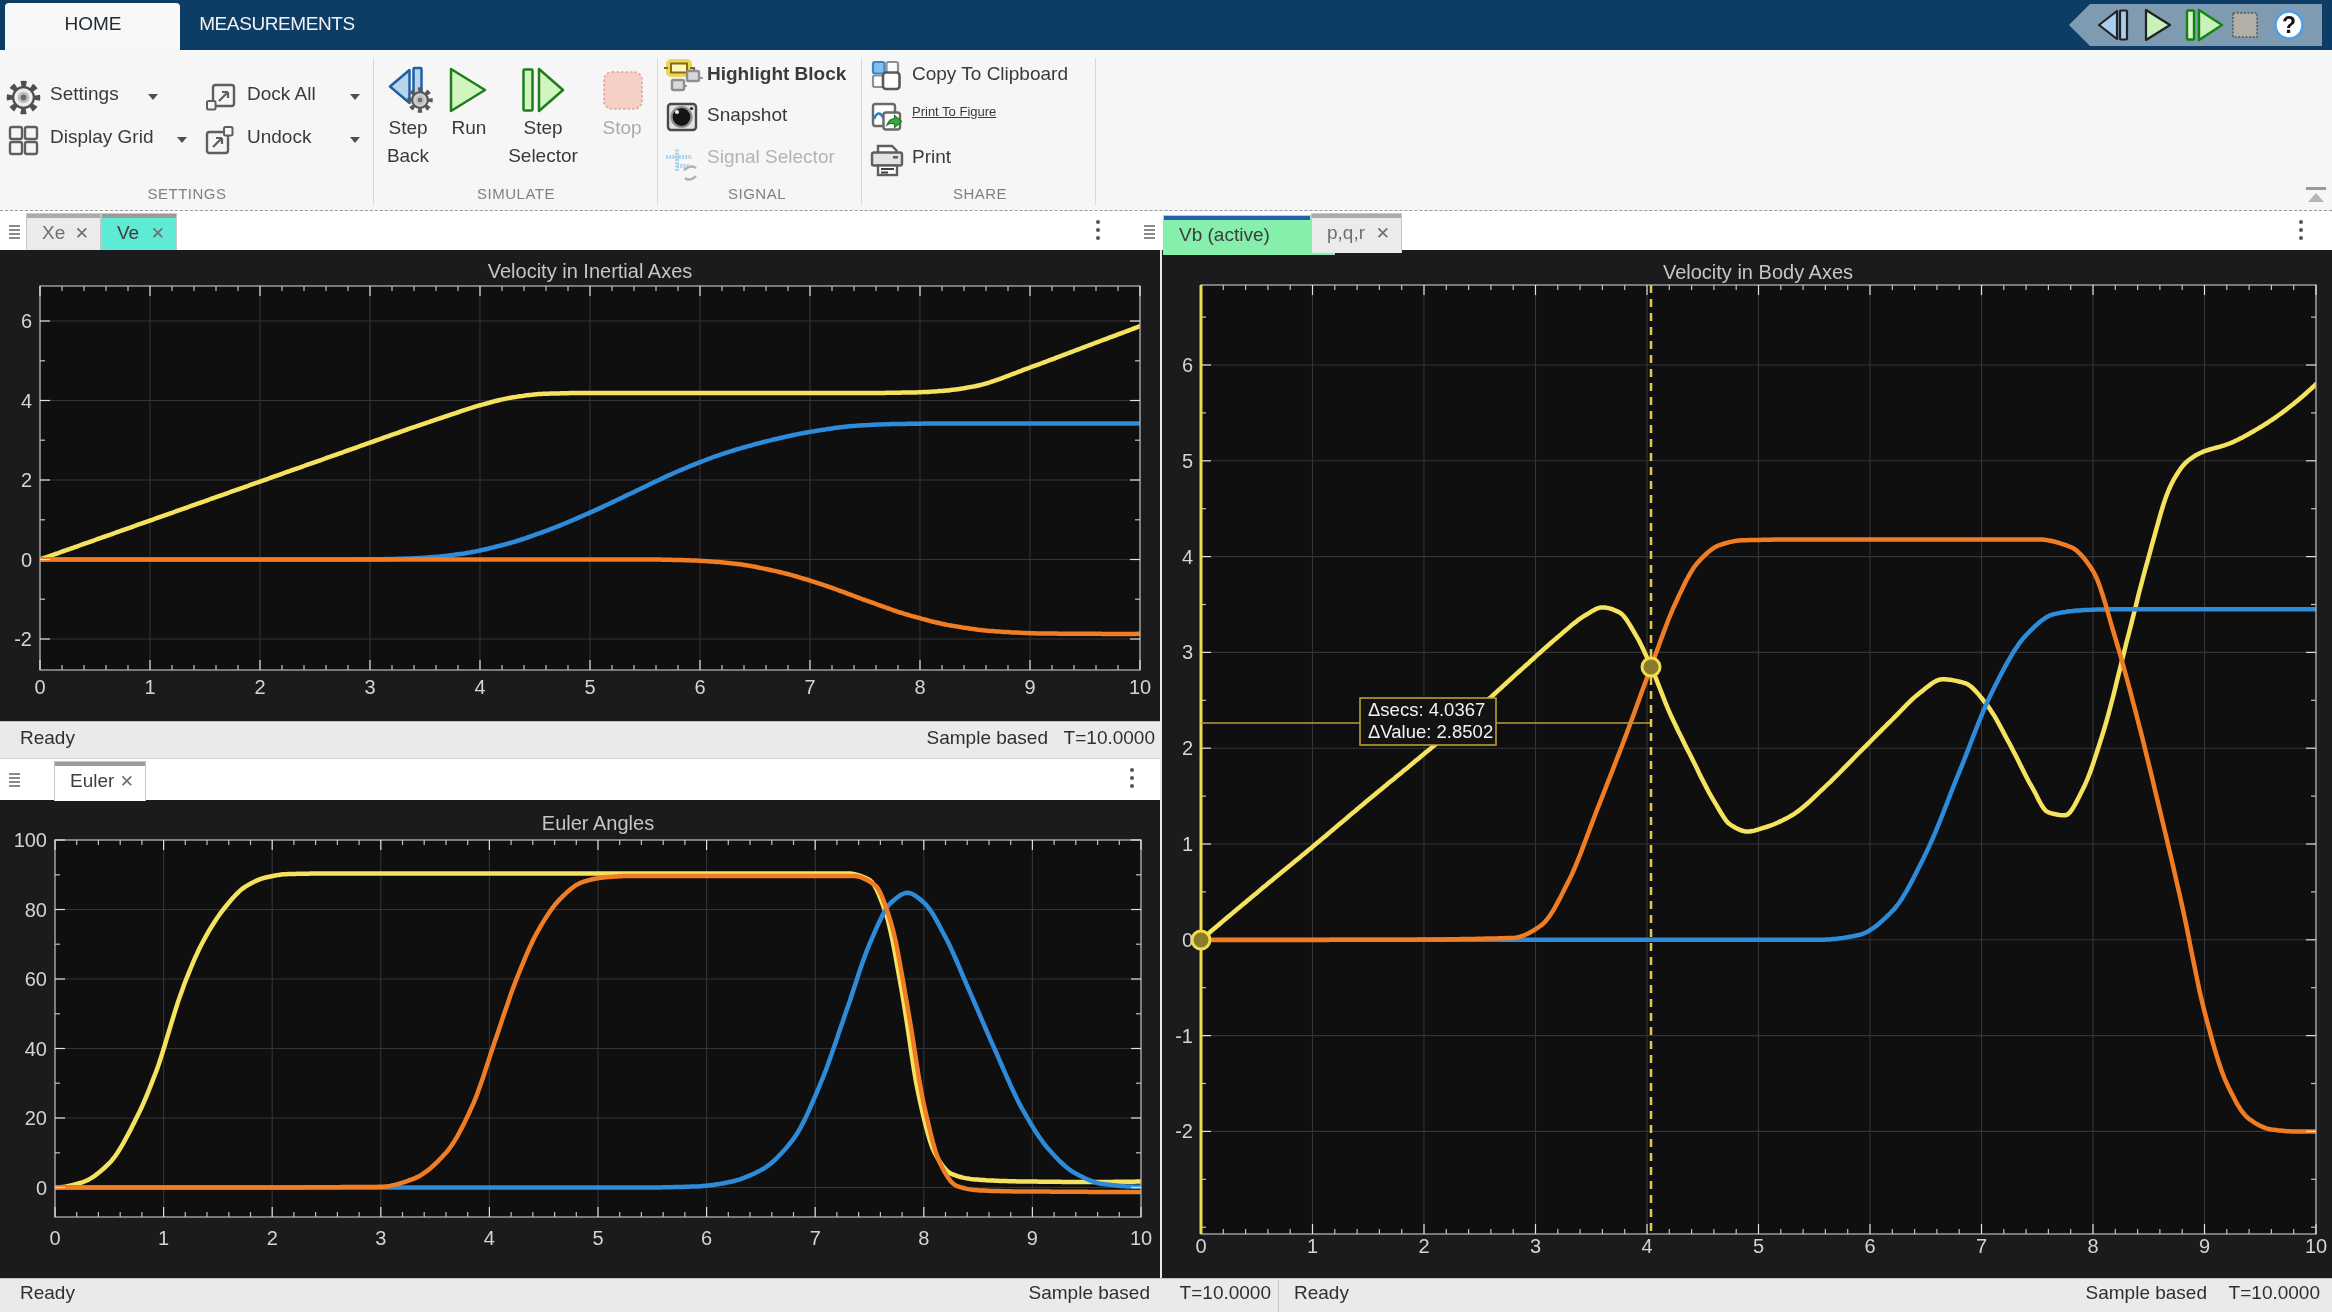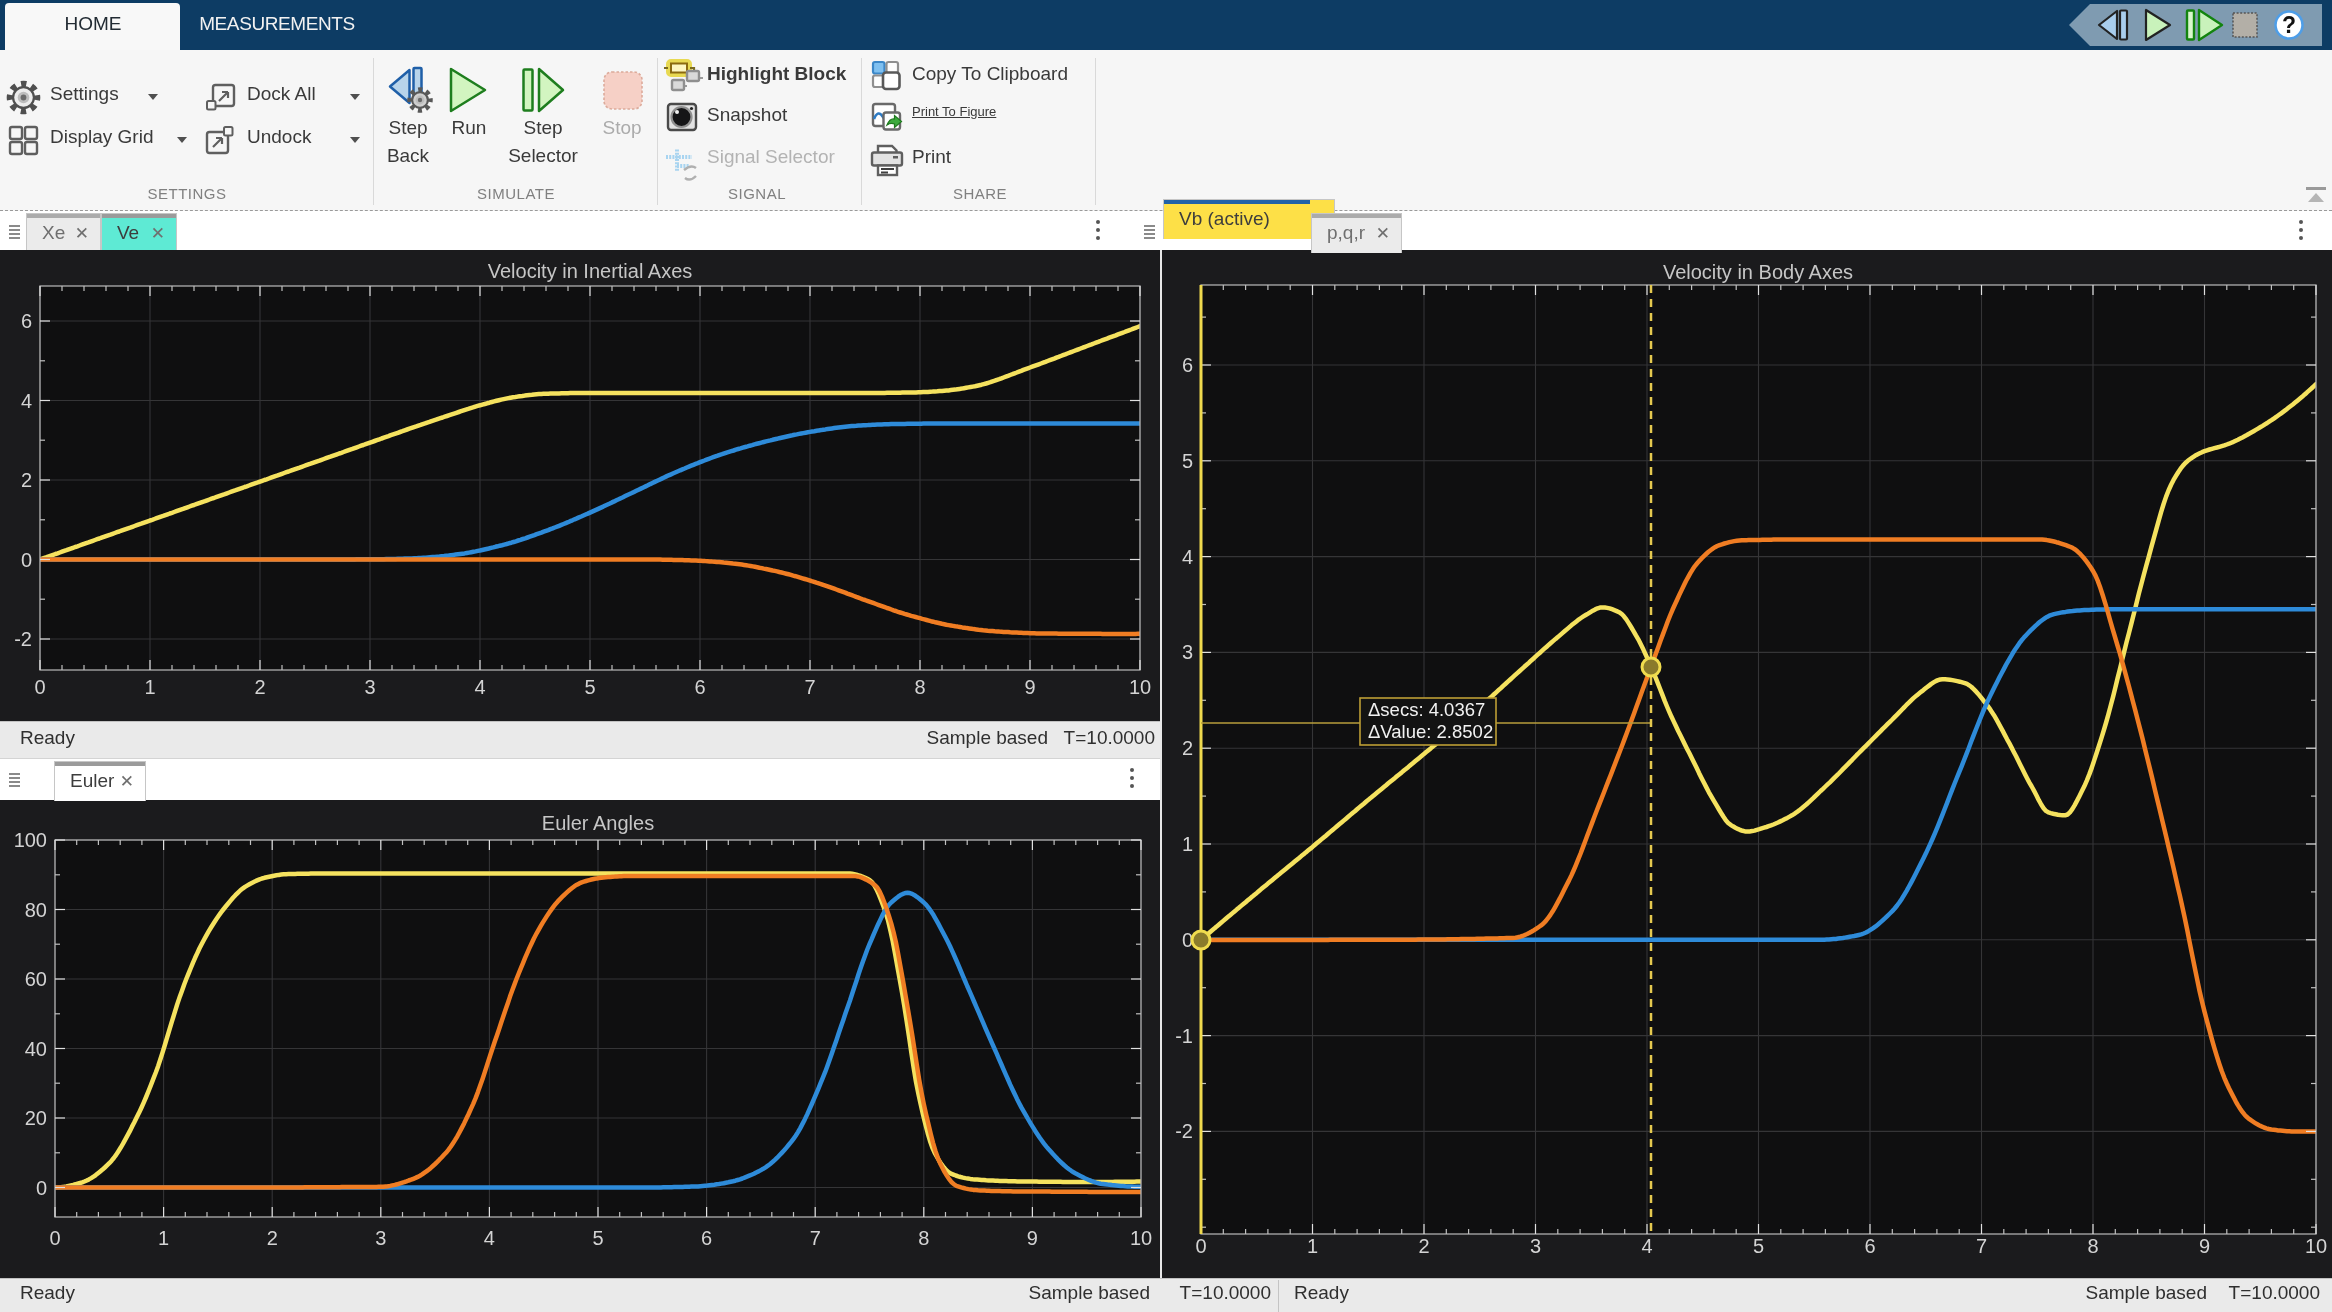--- a/index.html
+++ b/index.html
@@ -694,21 +694,21 @@
 <div style="position:absolute;left:1130px;top:768px;width:4px;height:4px;border-radius:50%;background:#555;"></div>
     <div style="position:absolute;left:1130px;top:776px;width:4px;height:4px;border-radius:50%;background:#555;"></div>
     <div style="position:absolute;left:1130px;top:784px;width:4px;height:4px;border-radius:50%;background:#555;"></div>
 <div style="position:absolute;left:1140px;top:211px;width:1192px;height:39px;background:#ffffff;"></div>
 <div style="position:absolute;left:1144px;top:225px;width:11px;height:14px;">
       <div style="position:absolute;left:0;top:0px;width:11px;height:2px;background:#8a8a8a;"></div>
       <div style="position:absolute;left:0;top:4px;width:11px;height:2px;background:#8a8a8a;"></div>
       <div style="position:absolute;left:0;top:8px;width:11px;height:2px;background:#8a8a8a;"></div>
       <div style="position:absolute;left:0;top:12px;width:11px;height:2px;background:#8a8a8a;"></div>
     </div>
-<div style="position:absolute;left:1163px;top:199px;width:172px;height:40px;background:#fde047;border:1px solid #c6c6c6;border-bottom:none;box-sizing:border-box;">
+<div style="position:absolute;left:1163px;top:215px;width:172px;height:40px;background:#86efac;border:1px solid #c6c6c6;border-bottom:none;box-sizing:border-box;">
       <div style="position:absolute;left:0;top:0;width:146px;height:4px;background:#2062a8;"></div>
       <div style="position:absolute;left:15px;top:8px;font-size:19px;color:#3d3d3d;white-space:nowrap;">Vb (active)</div>
       <div style="position:absolute;right:11px;top:9px;font-size:17px;color:#6f6f6f;">✕</div>
     </div>
 <div style="position:absolute;left:1311px;top:213px;width:91px;height:40px;background:#ebebeb;border:1px solid #c6c6c6;border-bottom:none;box-sizing:border-box;">
       <div style="position:absolute;left:0;top:0;width:89px;height:4px;background:#ababab;"></div>
       <div style="position:absolute;left:15px;top:8px;font-size:19px;color:#6f6f6f;white-space:nowrap;">p,q,r</div>
       <div style="position:absolute;right:11px;top:9px;font-size:17px;color:#6f6f6f;">✕</div>
     </div>
 <div style="position:absolute;left:2299px;top:220px;width:4px;height:4px;border-radius:50%;background:#555;"></div>

